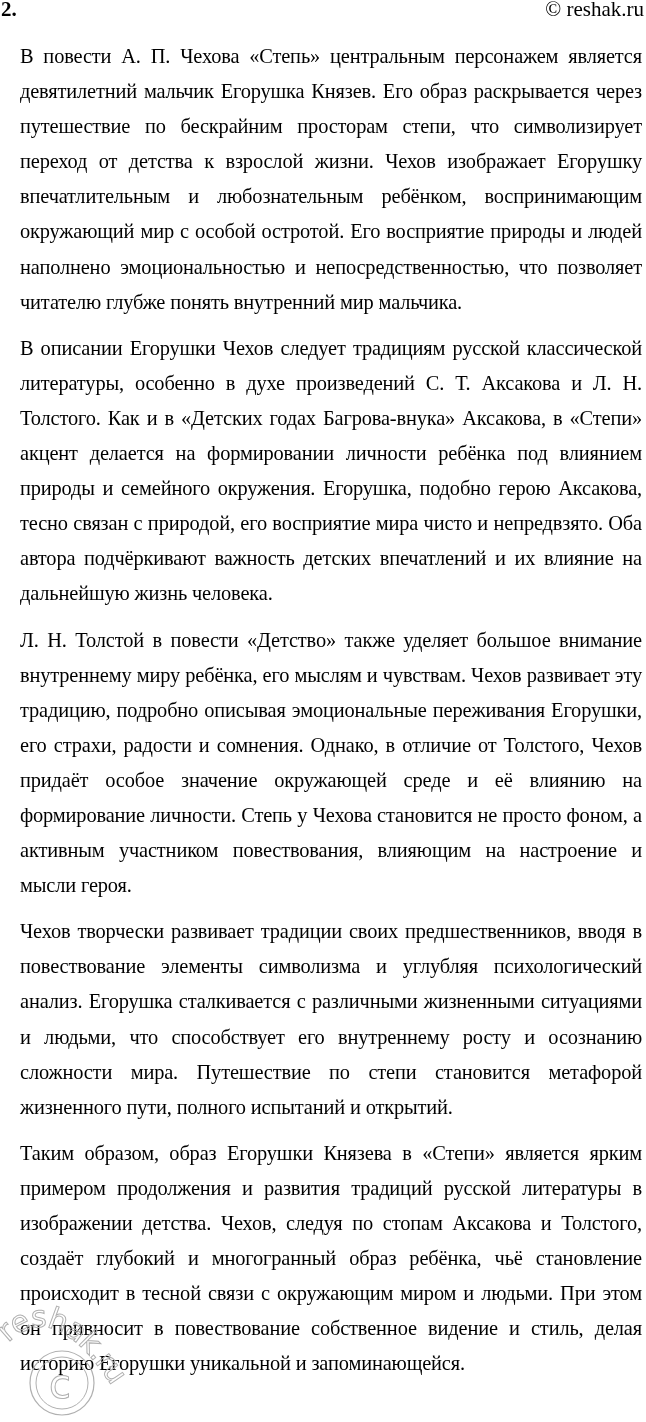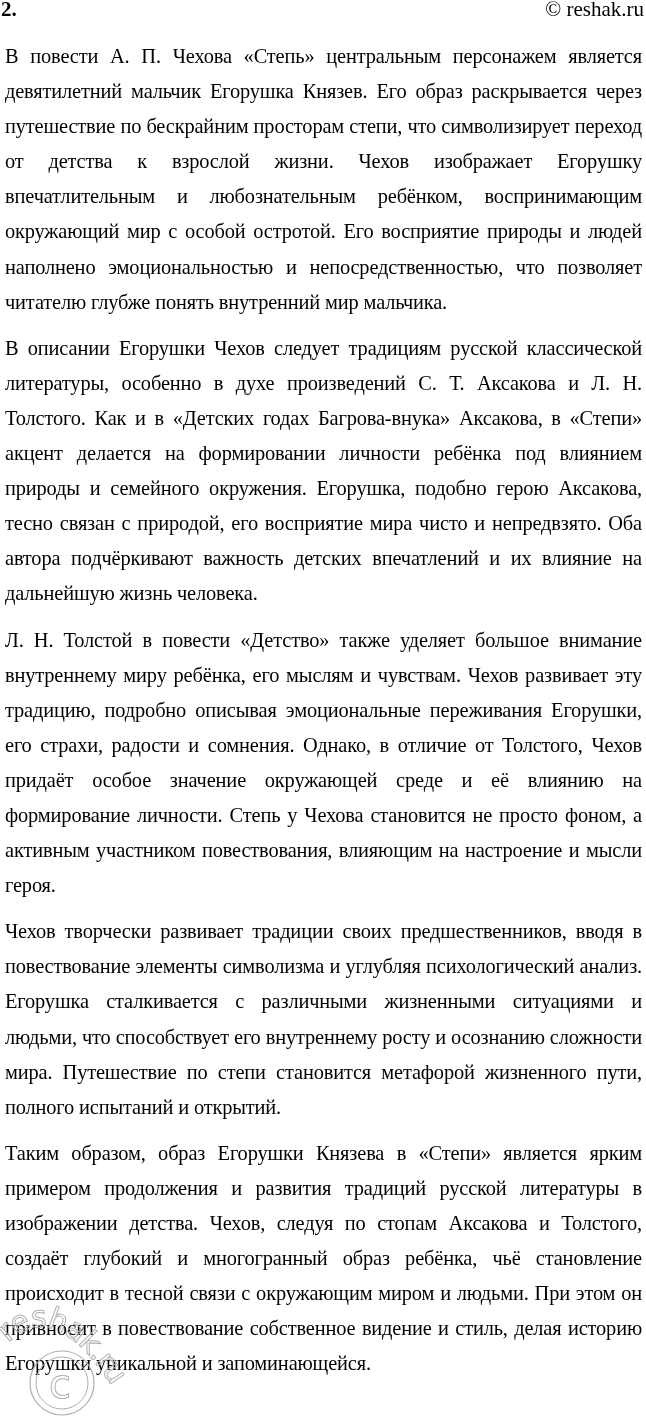--- a/index.html
+++ b/index.html
@@ -37,21 +37,21 @@
       font-size: 21px;
       line-height: 30px;
     }
     .content {
       position: absolute;
       top: 39px;
       left: 4px;
       width: 638px;
     }
     .para {
-      margin: 0 0 11px 1px;
+      margin: 0 0 11px 16px;
       font-size: 20.4px;
       line-height: 35.1px;
       text-align: justify;
       letter-spacing: -0.15px;
     }
     .watermark {
       position: absolute;
       left: 0;
       top: 1295px;
       width: 170px;

